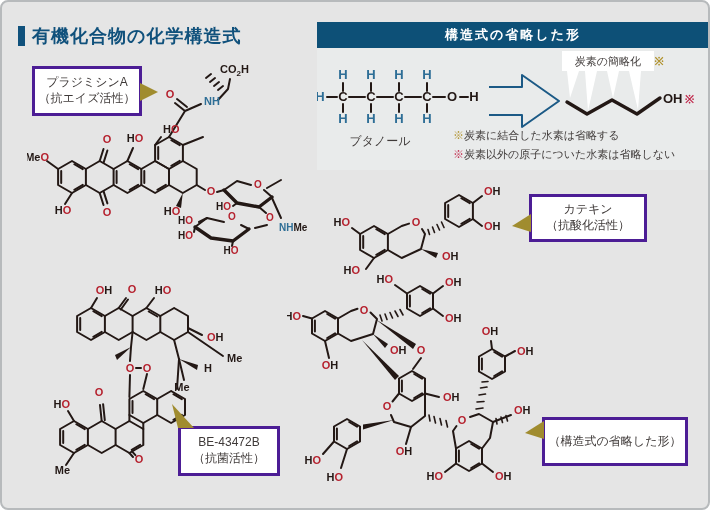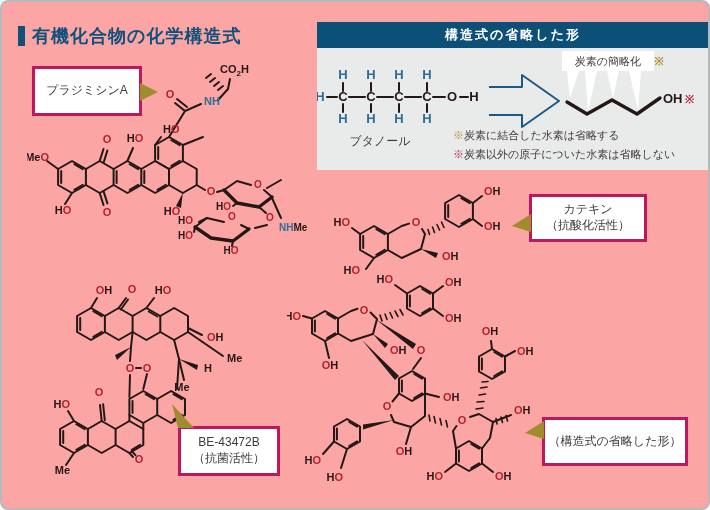--- a/index.html
+++ b/index.html
@@ -1,31 +1,31 @@
 <!DOCTYPE html>
 <html><head>
 <meta charset="utf-8">
 <style>
   html,body{margin:0;padding:0;background:#fff;font-family:"Liberation Sans",sans-serif;}
-  .canvas{position:relative;width:710px;height:510px;background:#fca5a5;border:2px solid #b7babc;border-radius:8px;box-sizing:border-box;overflow:hidden;}
+  .canvas{position:relative;width:710px;height:510px;background:#e5e5e5;border:2px solid #b7babc;border-radius:8px;box-sizing:border-box;overflow:hidden;}
   .title-row{position:absolute;left:16px;top:22px;display:flex;align-items:center;}
   .title-bar{width:7px;height:20px;background:#10517c;margin-right:7px;}
   .page-title{font-size:18px;font-weight:bold;color:#10517c;letter-spacing:1px;}
   .panel{position:absolute;left:315px;top:20px;width:392px;}
   .panel-header{height:26px;line-height:26px;background:#0d5077;color:#fff;font-size:13px;font-weight:bold;text-align:center;letter-spacing:2px;}
   .panel-body{position:relative;height:122px;background:#e9ebeb;}
   .panel-body svg{position:absolute;left:0;top:0;}
   svg{display:block;}
   .struct{position:absolute;}
   .bd{stroke:#231815;stroke-width:2;fill:none;stroke-linecap:round;stroke-linejoin:round;}
   .bd3{stroke:#231815;stroke-width:3.4;fill:none;stroke-linecap:round;stroke-linejoin:round;}
   .wf{fill:#231815;stroke:none;}
   .ww{fill:#ffffff;stroke:none;}
   .arrow{stroke:#1c5a86;stroke-width:2;fill:none;stroke-linejoin:round;}
-  .callout{position:absolute;background:#fff;border:3px solid #be185d;display:flex;flex-direction:column;justify-content:center;align-items:center;box-sizing:border-box;z-index:5;}
+  .callout{position:absolute;background:#fff;border:3px solid #4c1d95;display:flex;flex-direction:column;justify-content:center;align-items:center;box-sizing:border-box;z-index:5;}
   .callout span{font-size:12px;color:#3f3a39;line-height:1.3;white-space:nowrap;}
   .tail{position:absolute;z-index:6;}
 </style>
 </head>
 <body>
 
 <div class="canvas">
 
   <div class="title-row">
     <span class="title-bar"></span>
@@ -261,20 +261,21 @@
       <text x="175" y="150" text-anchor="middle" font-size="11" font-weight="bold" font-family="&quot;Liberation Sans&quot;, sans-serif"><tspan fill="#b5212e">O</tspan></text>
       <text x="203" y="61" text-anchor="middle" font-size="11" font-weight="bold" font-family="&quot;Liberation Sans&quot;, sans-serif"><tspan fill="#b5212e">O</tspan><tspan fill="#231815">H</tspan></text>
       <text x="230" y="81" text-anchor="start" font-size="11" font-weight="bold" font-family="&quot;Liberation Sans&quot;, sans-serif"><tspan fill="#b5212e">O</tspan><tspan fill="#231815">H</tspan></text>
       <text x="227" y="140" text-anchor="start" font-size="11" font-weight="bold" font-family="&quot;Liberation Sans&quot;, sans-serif"><tspan fill="#b5212e">O</tspan><tspan fill="#231815">H</tspan></text>
       <text x="156" y="206" text-anchor="end" font-size="11" font-weight="bold" font-family="&quot;Liberation Sans&quot;, sans-serif"><tspan fill="#231815">H</tspan><tspan fill="#b5212e">O</tspan></text>
       <text x="208" y="206" text-anchor="start" font-size="11" font-weight="bold" font-family="&quot;Liberation Sans&quot;, sans-serif"><tspan fill="#b5212e">O</tspan><tspan fill="#231815">H</tspan></text>
     </svg>
 
   <div class="callout" style="left:30px;top:64px;width:110px;height:50px;">
     <span>プラジミシンA</span>
+    <span>（抗エイズ活性）</span>
   </div>
   <svg class="tail" style="left:138px;top:78px;" width="22" height="26">
       <polygon points="0,3 18,12 0,21" fill="#a08c2f"></polygon>
     </svg>
 
   <div class="callout" style="left:527px;top:192px;width:118px;height:48px;">
     <span>カテキン</span>
     <span>（抗酸化活性）</span>
   </div>
   <svg class="tail" style="left:508px;top:208px;" width="22" height="26">

